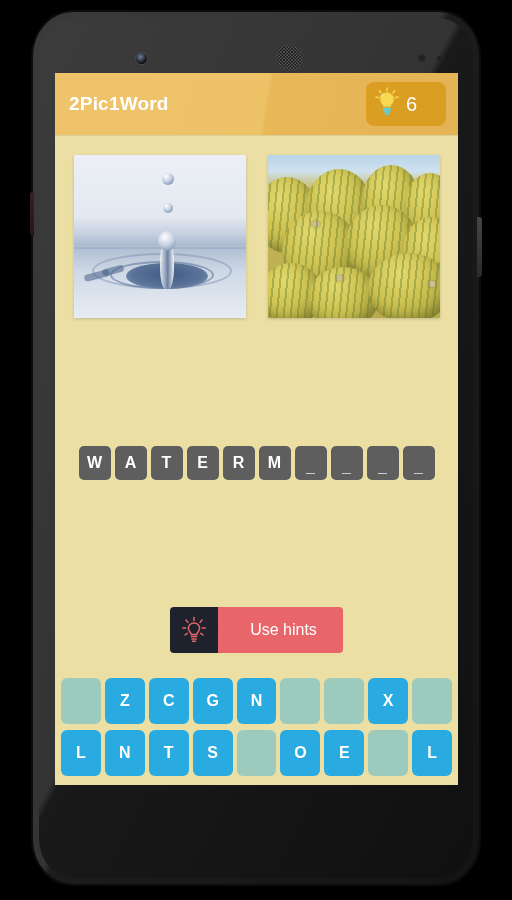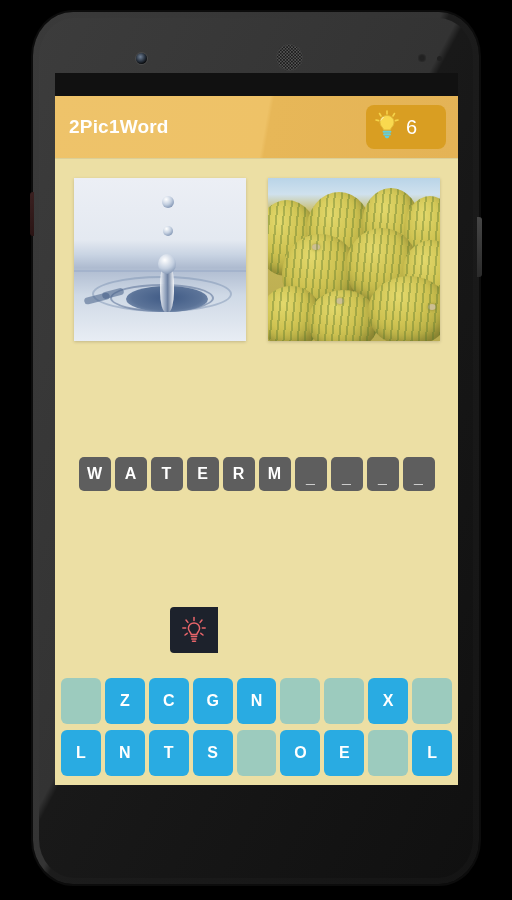--- a/index.html
+++ b/index.html
@@ -50,21 +50,21 @@
     border-radius:0 3px 3px 0;
     background:linear-gradient(180deg,#454545,#2b2b2b);
   }
   #volume-button{
     position:absolute; left:-3px; top:180px; width:4px; height:44px;
     border-radius:3px 0 0 3px;
     background:linear-gradient(180deg,#3a2020,#2a1414);
   }
 
   
-  #app{ position:absolute; inset:0; background:#ecdfa4; display:flex; flex-direction:column;margin-top:23px; }
+  #app{ position:absolute; inset:0; background:#ecdfa4; display:flex; flex-direction:column; }
 
   #app-header{
     height:62px; flex:0 0 62px; position:relative;
     background:linear-gradient(100deg,#eec36a 0%,#eec267 52%,#e7b758 53%,#e4b356 100%);
     display:flex; align-items:center; padding:0 12px 0 14px;
     box-shadow:0 1px 0 rgba(0,0,0,.07);
   }
   #app-title{ color:#fff; font-size:19px; font-weight:700; letter-spacing:.2px; }
   #hint-badge{
     margin-left:auto; height:44px; min-width:80px; border-radius:8px;
@@ -236,20 +236,21 @@
               <line x1="1.8" y1="12" x2="4.7" y2="12"></line>
               <line x1="24.2" y1="12" x2="21.3" y2="12"></line>
               <line x1="4" y1="19" x2="6.2" y2="17.3"></line>
               <line x1="22" y1="19" x2="19.8" y2="17.3"></line>
               <path d="M13 7c-3.2 0-5.6 2.4-5.6 5.3 0 2 1.1 3.2 1.9 4.2.5.7.8 1.2.9 1.9h5.6c.1-.7.4-1.2.9-1.9.8-1 1.9-2.2 1.9-4.2C18.6 9.4 16.2 7 13 7z"></path>
               <line x1="10.4" y1="20.6" x2="15.6" y2="20.6"></line>
               <line x1="10.8" y1="22.9" x2="15.2" y2="22.9"></line>
               <path d="M11.5 25.2h3"></path>
             </svg>
           </div>
+          <div class="action-label">Use hints</div>
         </div>
       </div>
 
       <div id="keyboard">
           <div class="kb-row">
             <div class="key"></div>
             <div class="key filled">Z</div>
             <div class="key filled">C</div>
             <div class="key filled">G</div>
             <div class="key filled">N</div>

